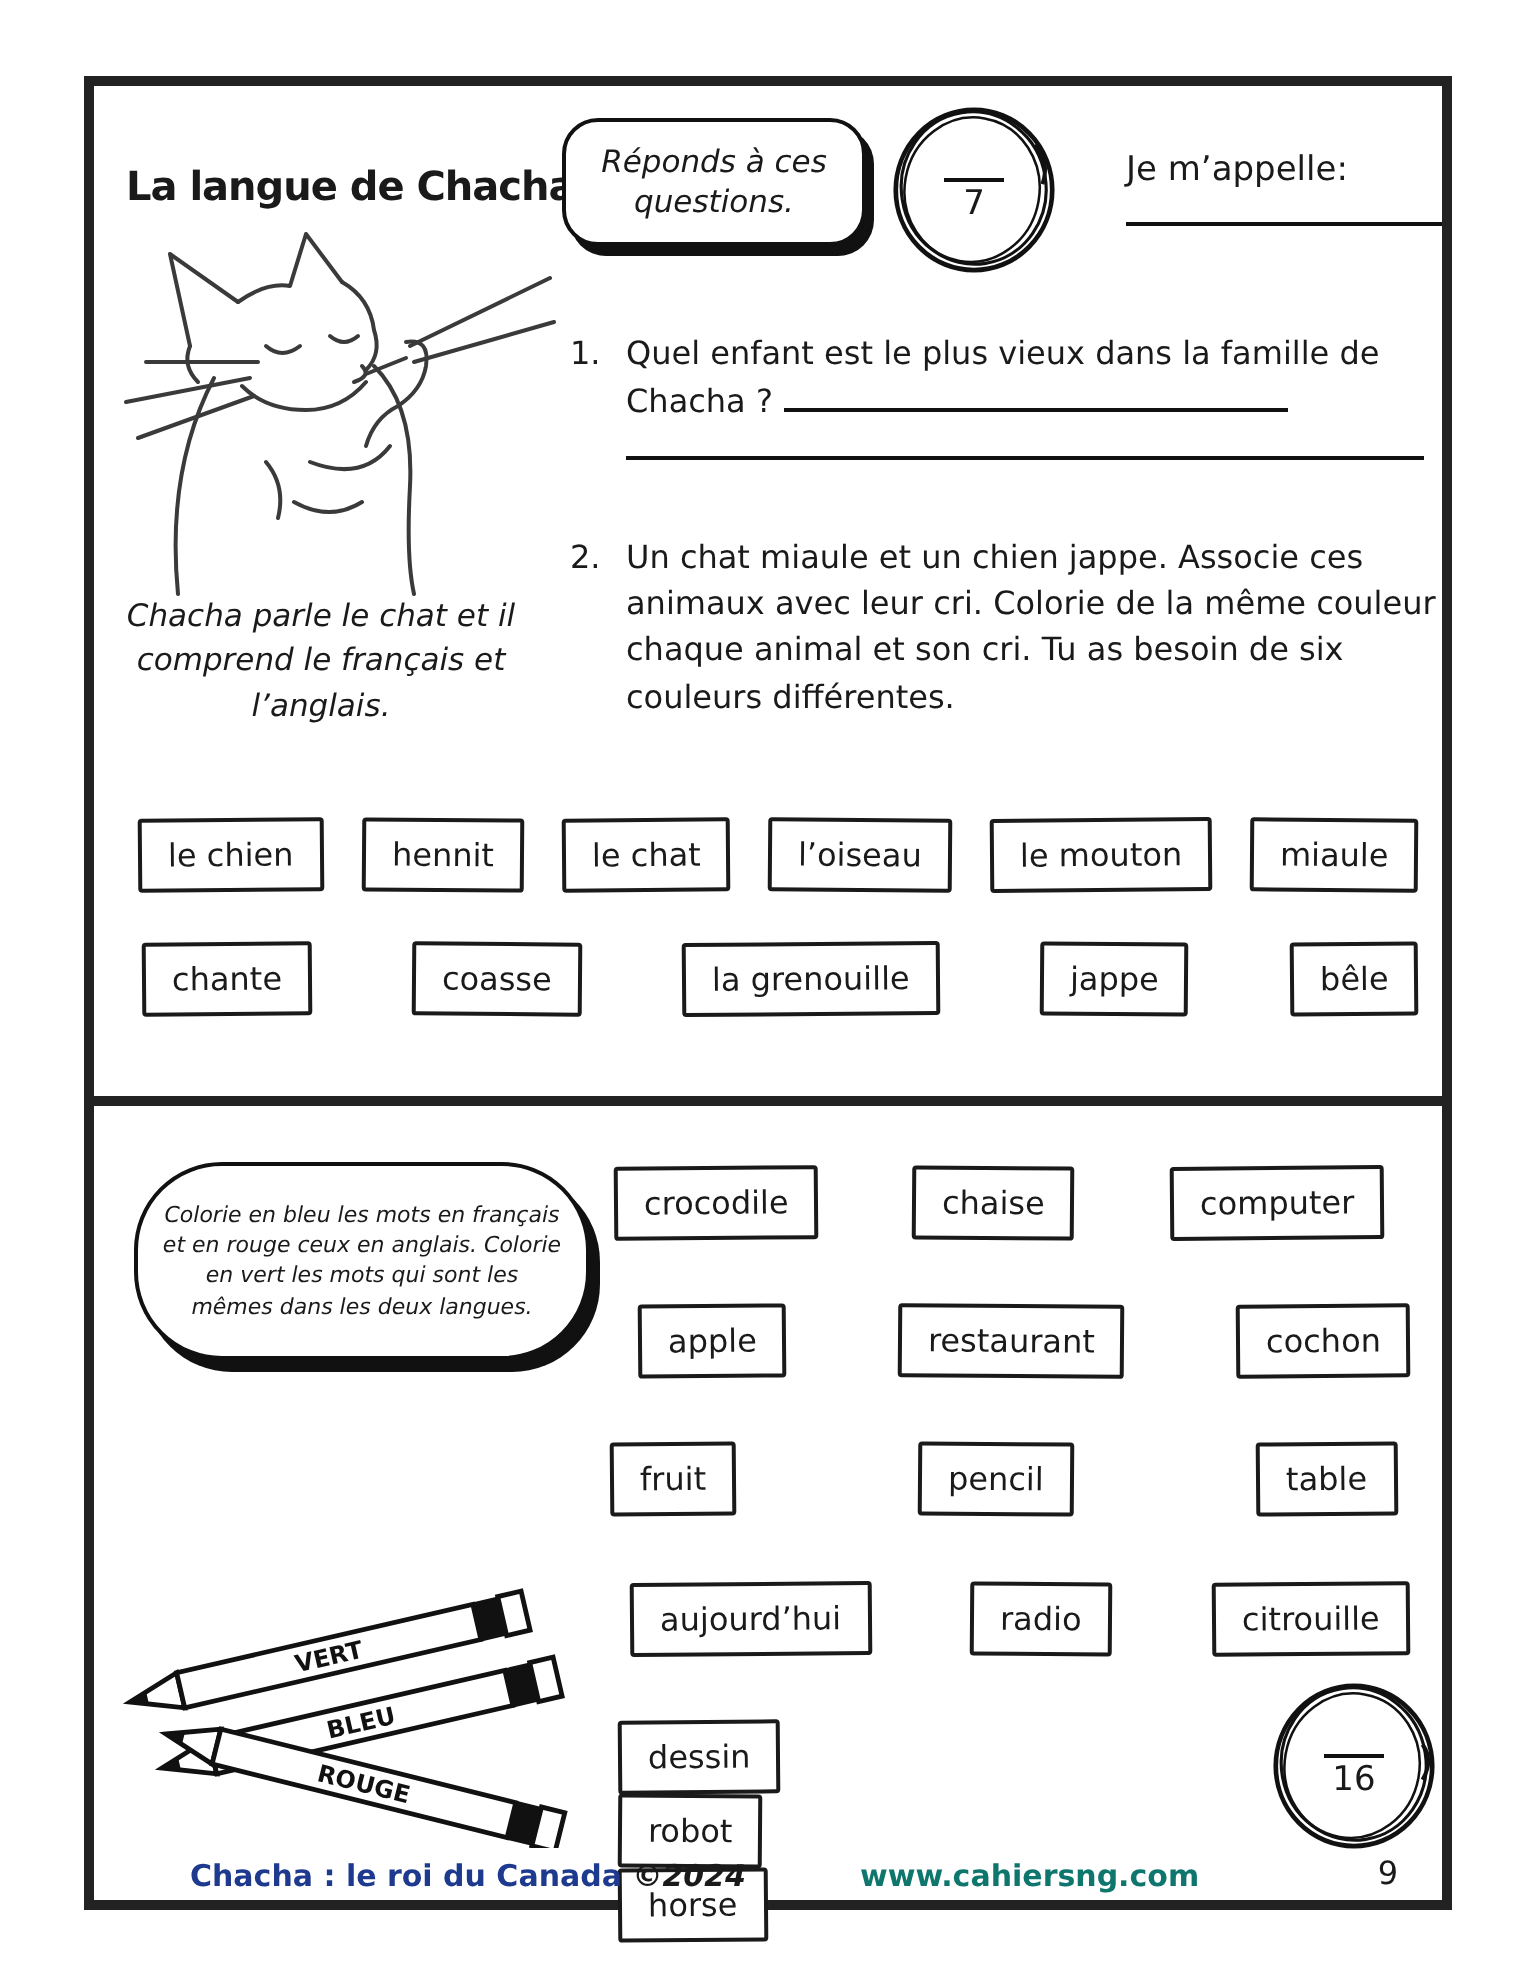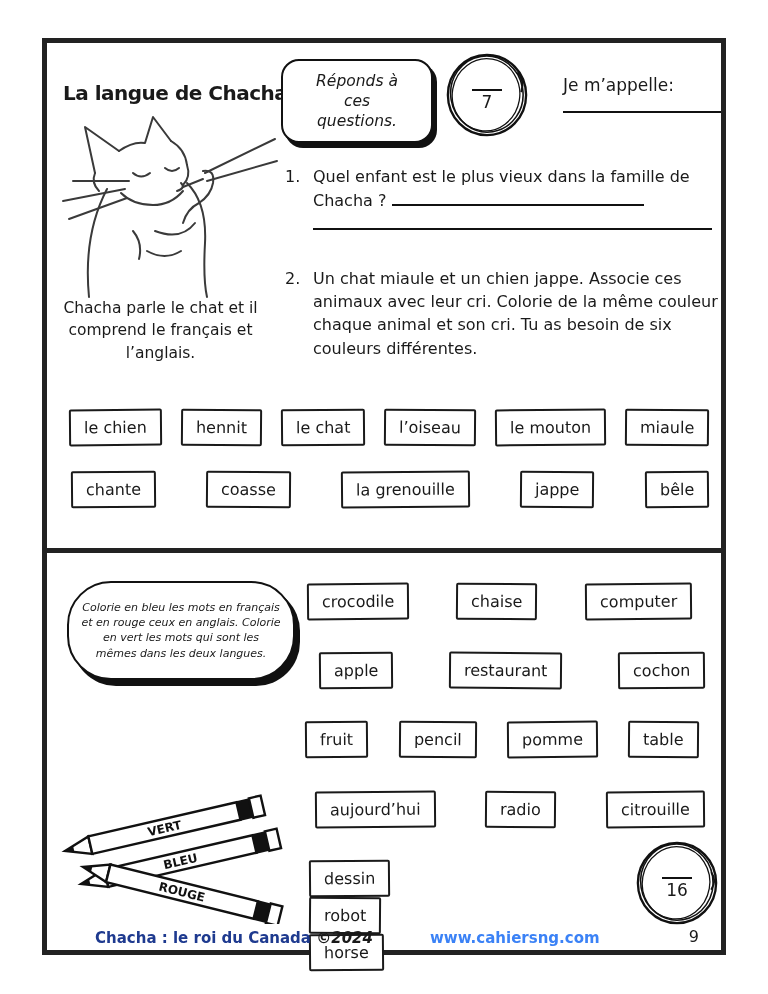--- a/index.html
+++ b/index.html
@@ -20,41 +20,41 @@
   
   .page-title{
     position:absolute;left:16px;top:38px;
     font-size:20px;font-weight:bold;letter-spacing:-.5px;
     font-family:"DejaVu Sans",sans-serif;
   }
   .speech-box{
     position:absolute;left:234px;top:16px;width:152px;
     border:2.5px solid #111;border-radius:18px;background:#fff;
     box-shadow:4px 5px 0 #111;
-    padding:10px 24px;box-sizing:border-box;
+    padding:10px 4px;box-sizing:border-box;
     font-style:italic;font-size:15.5px;text-align:center;line-height:1.3;
   }
   .score-circle{position:absolute;width:88px;height:88px;}
   .score-circle.top{left:396px;top:8px;}
   .score-circle.bottom{left:586px;top:796px;}
   .score-circle svg{position:absolute;inset:0;}
   .frac{
     position:absolute;inset:0;display:flex;flex-direction:column;
     align-items:center;justify-content:center;padding-top:10px;
   }
   .frac .bar{width:30px;border-top:2.5px solid #111;margin-bottom:3px;}
   .frac .num{font-size:17px;line-height:1;}
   .name-block{position:absolute;left:516px;top:32px;width:165px;}
   .name-label{font-size:17px;}
   .name-line{margin-top:16px;width:158px;border-bottom:2.5px solid #111;height:0;}
   
   .cat-art{position:absolute;left:8px;top:68px;width:225px;height:190px;}
   .cat-caption{
     position:absolute;left:6px;top:254px;width:215px;
-    font-size:15.5px;text-align:center;line-height:1.45;
+    font-style:italic;font-size:15.5px;text-align:center;line-height:1.45;
   }
   
   .question{position:absolute;display:flex;font-size:16px;line-height:1.45;}
   .q1{left:238px;top:122px;width:452px;}
   .q2{left:238px;top:224px;width:452px;}
   .qnum{width:28px;flex:0 0 28px;}
   .qbody{flex:1;}
   .blank-inline{
     display:inline-block;width:252px;height:1em;
     border-bottom:2px solid #111;vertical-align:baseline;
@@ -192,21 +192,20 @@
         <div class="wbox">computer</div>
       </div>
     <div class="wrow r-b2">
         <div class="wbox">apple</div>
         <div class="wbox">restaurant</div>
         <div class="wbox">cochon</div>
       </div>
     <div class="wrow r-b3">
         <div class="wbox">fruit</div>
         <div class="wbox">pencil</div>
-        <div class="wbox">pomme</div>
         <div class="wbox">table</div>
       </div>
     <div class="wrow r-b4">
         <div class="wbox">aujourd’hui</div>
         <div class="wbox">radio</div>
         <div class="wbox">citrouille</div>
       </div>
     <div class="wrow r-b5">
         <div class="wbox">dessin</div>
         <div class="wbox">robot</div>
@@ -251,18 +250,18 @@
         <div class="bar"></div>
         <div class="num">16</div>
       </div>
     </div>
 
     <div class="footer">
       <span class="footer-series">
         <span id="footer-blue1" style="color: rgb(30, 58, 143);">Chacha : le roi du Canada</span>
         <span class="footer-copy">©2024</span>
       </span>
-      <span class="footer-site" id="footer-blue2" style="color: #3b82f6;">www.cahiersng.com</span>
+      <span class="footer-site" id="footer-blue2" style="color: #0f766e;">www.cahiersng.com</span>
       <span class="page-num">9</span>
     </div>
 
   </div>
 </div>
 
 </body></html>

